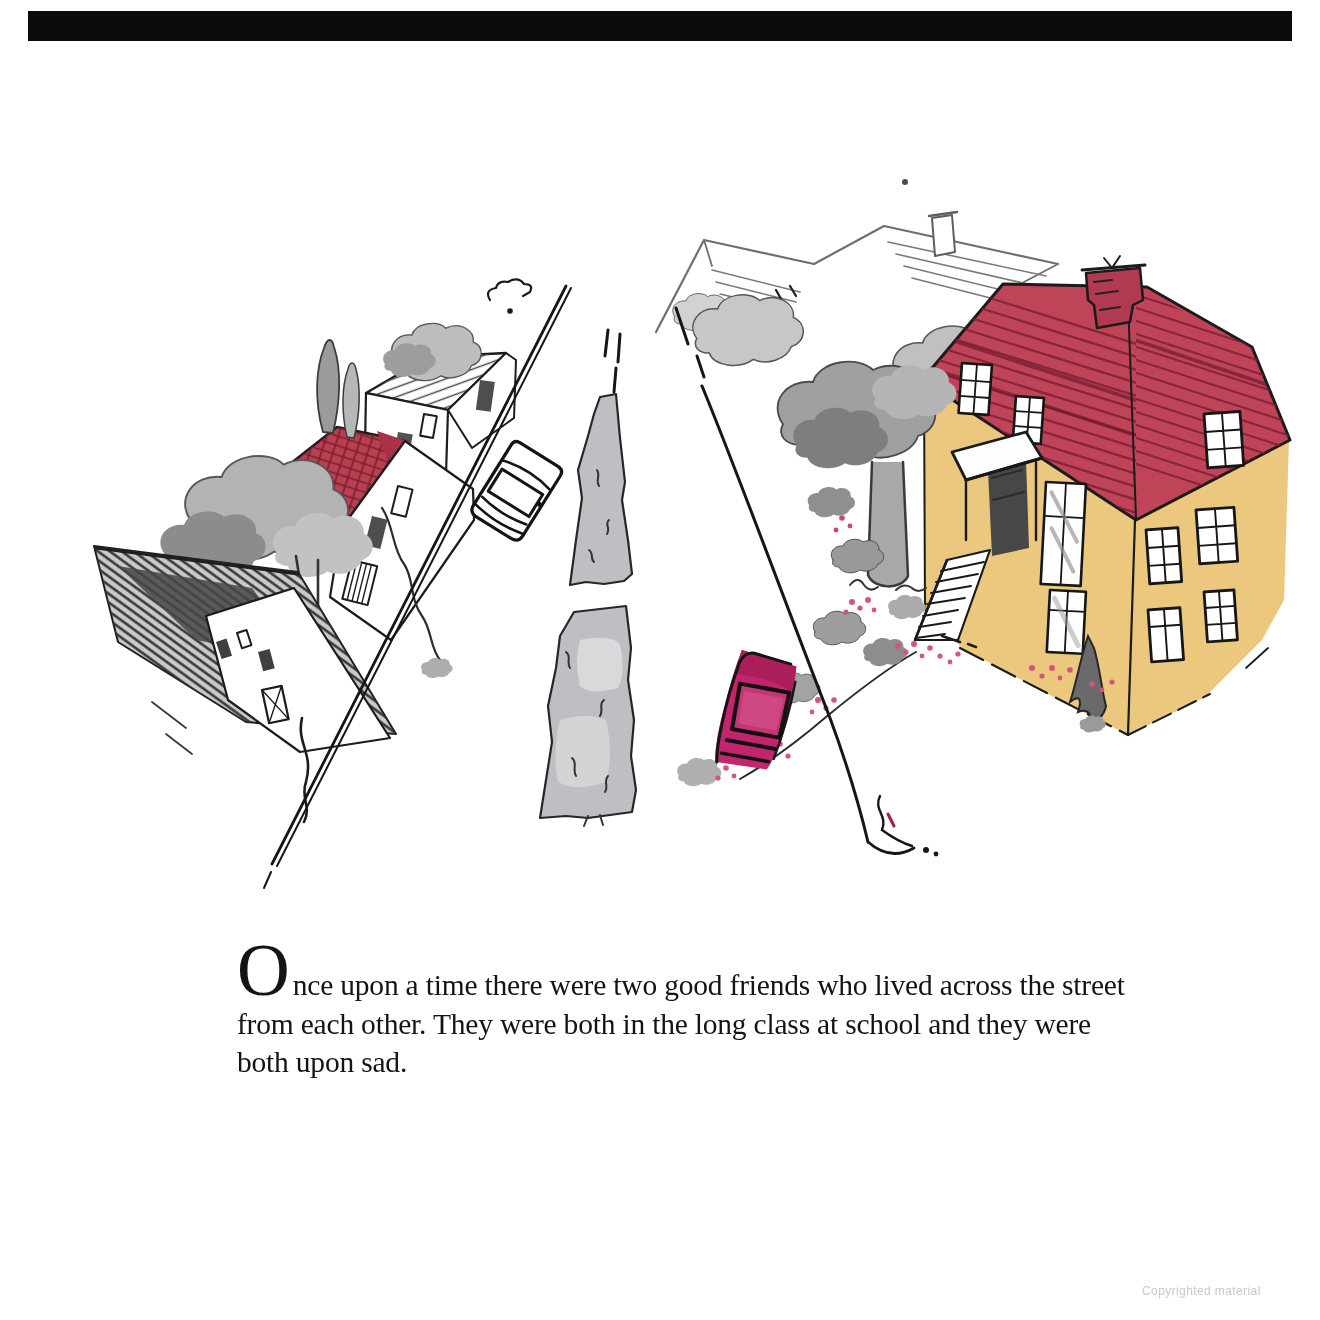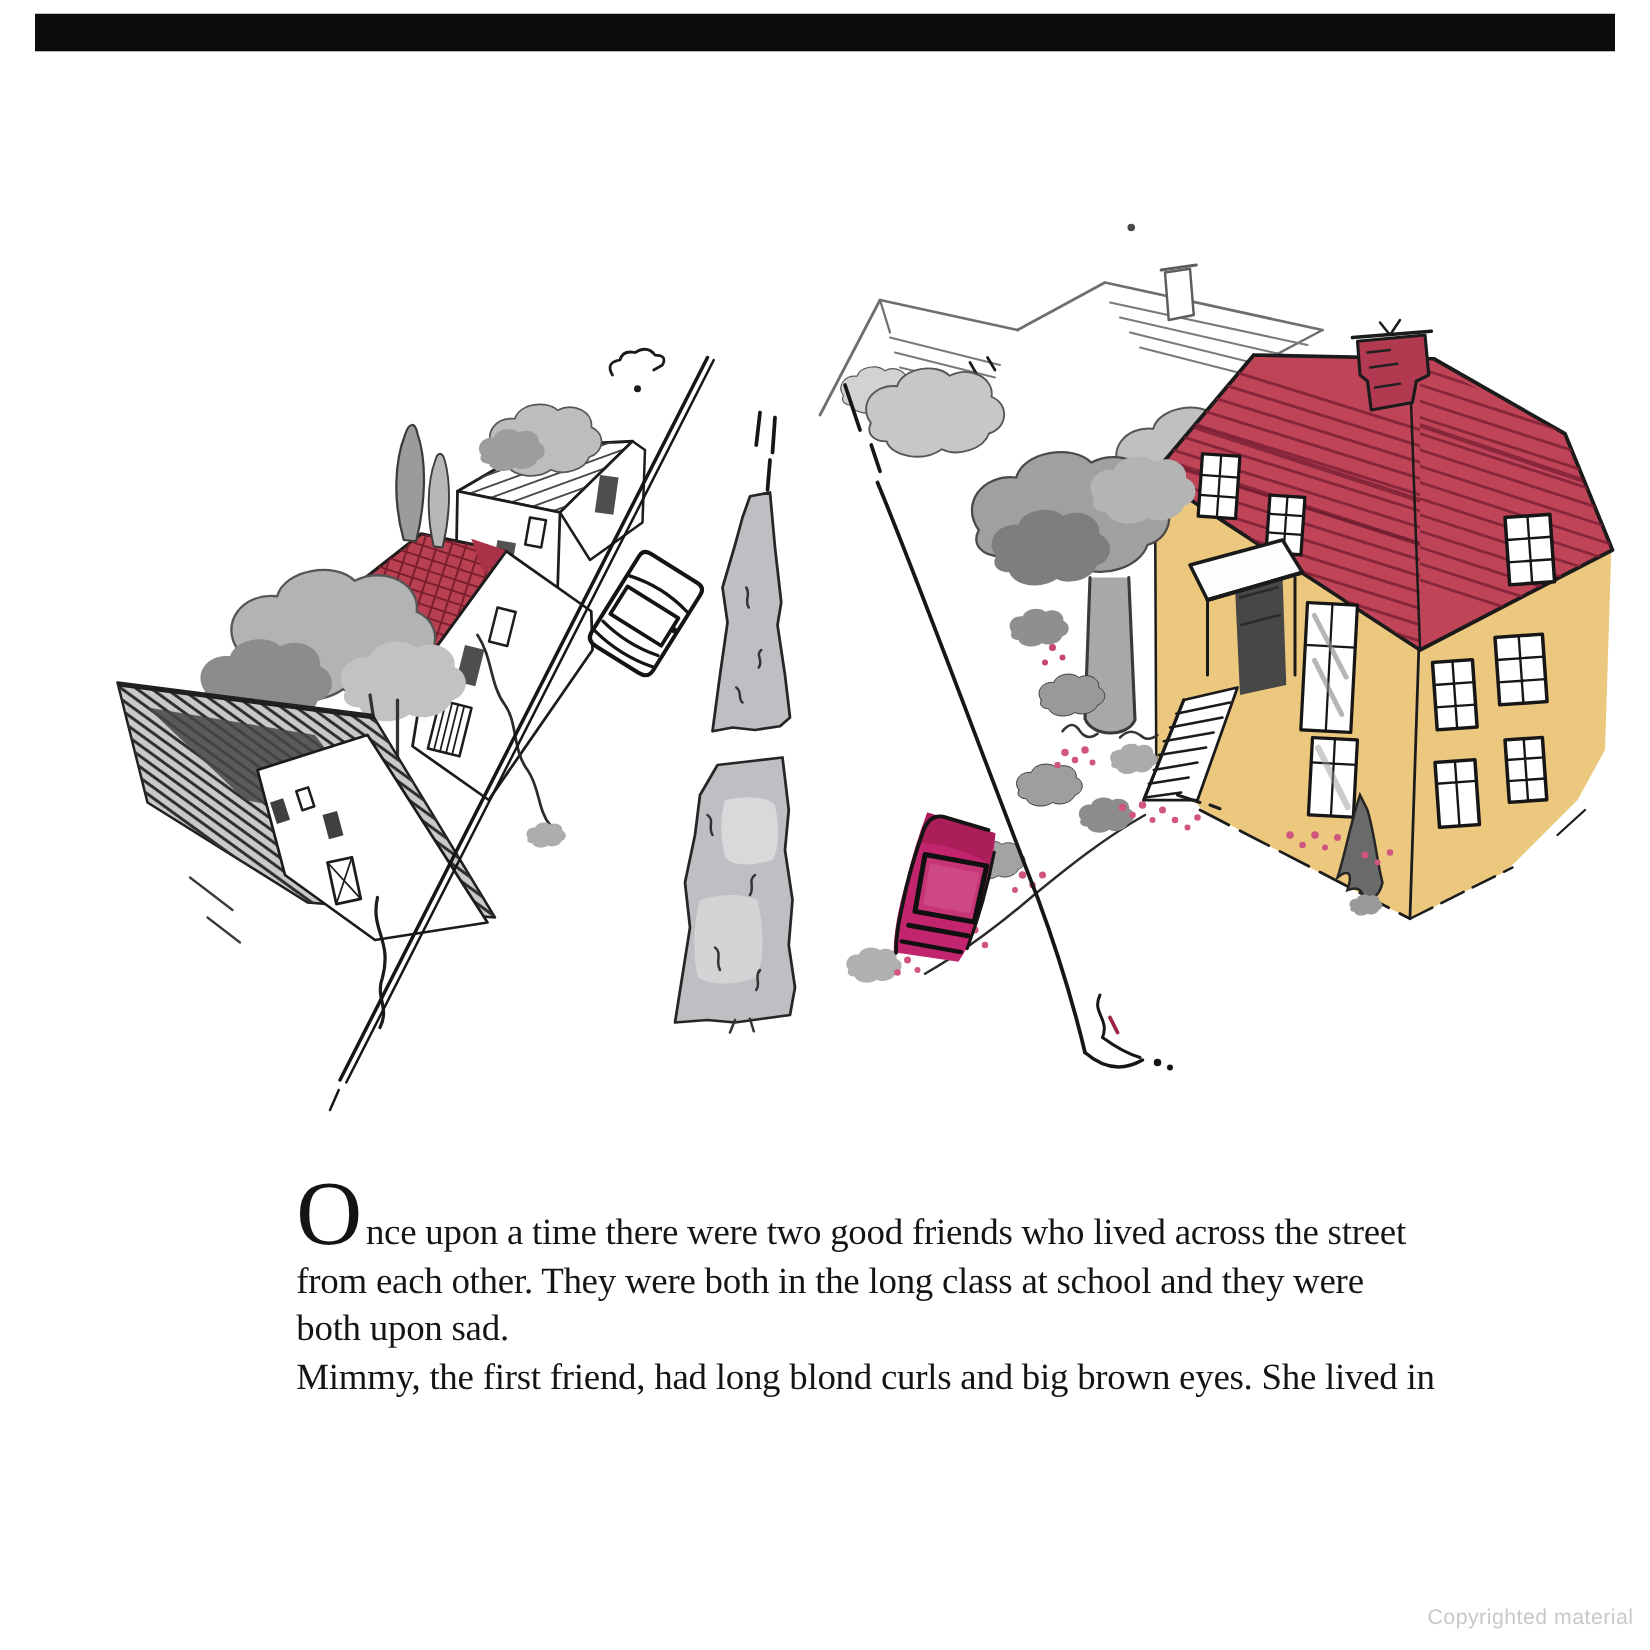--- a/index.html
+++ b/index.html
@@ -18,21 +18,21 @@
     letter-spacing:-0.2px;
     margin-left:40px;
   }
   .story .line{white-space:nowrap;}
   .dropcap{
     font-size:73px;line-height:38.6px;vertical-align:baseline;
     letter-spacing:0;padding-right:3px;
   }
   .watermark{
     position:absolute;left:1142px;top:1284px;
-    font-family:"Liberation Sans", sans-serif;font-size:17px;
+    font-family:"Liberation Sans", sans-serif;font-size:12px;
     color:var(--watermark-gray,#c9c9c9);letter-spacing:.4px;
   }
 </style>
 </head>
 <body>
 
 <div class="scan-bar"></div>
 
 <svg class="illustration" viewBox="0 0 1320 1320" xmlns="http://www.w3.org/2000/svg">
   <defs>
@@ -345,16 +345,15 @@
     <path d="M-18,-18 L22,-21 L23,12 L-15,15 Z" fill="#cf4f86" opacity="0.8" stroke="none"></path>
     <path d="M-22,34 L26,30" fill="none" stroke="#101010" stroke-width="4"></path>
     <path d="M-24,48 L24,44" fill="none" stroke="#101010" stroke-width="3.5"></path>
   </g>
 </svg>
 
 <div class="story">
   <div class="line"><span class="dropcap">O</span><span>nce upon a time there were two good friends who lived across the street</span></div>
   <div class="line">from each other. They were both in the long class at school and they were</div>
   <div class="line">both upon sad.</div>
-  <div class="line">Mimmy, the first friend, had long blond curls and big brown eyes. She lived in</div>
 </div>
 
 <div class="watermark">Copyrighted material</div>
 
 </body></html>

